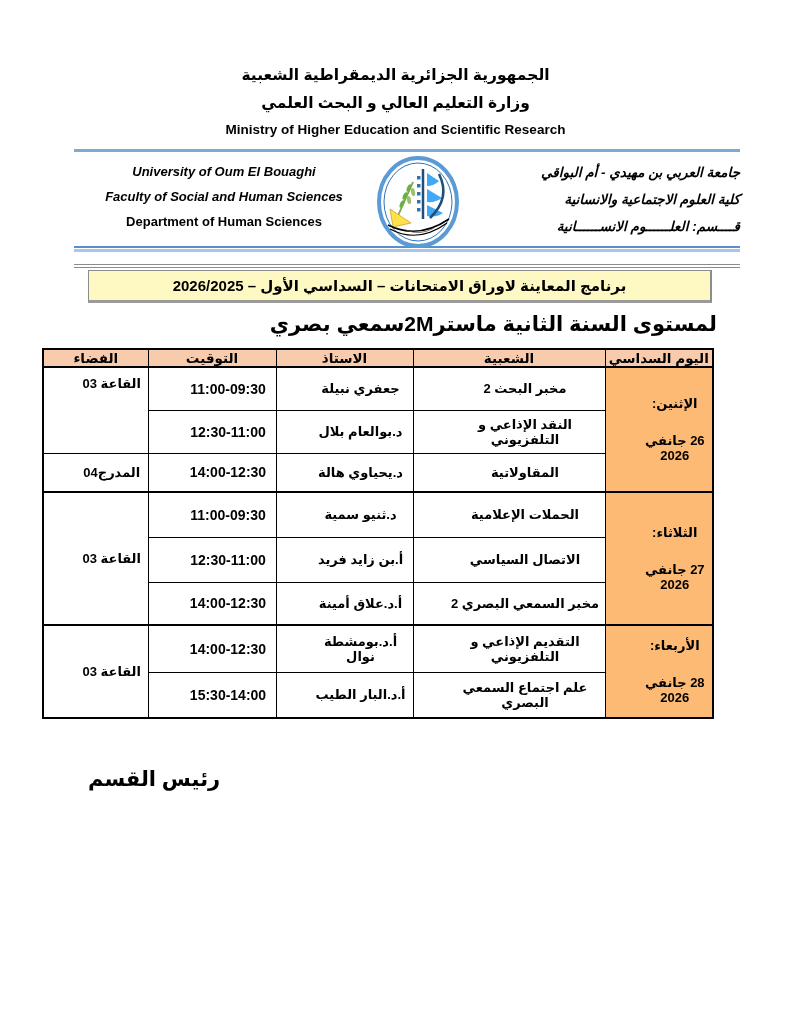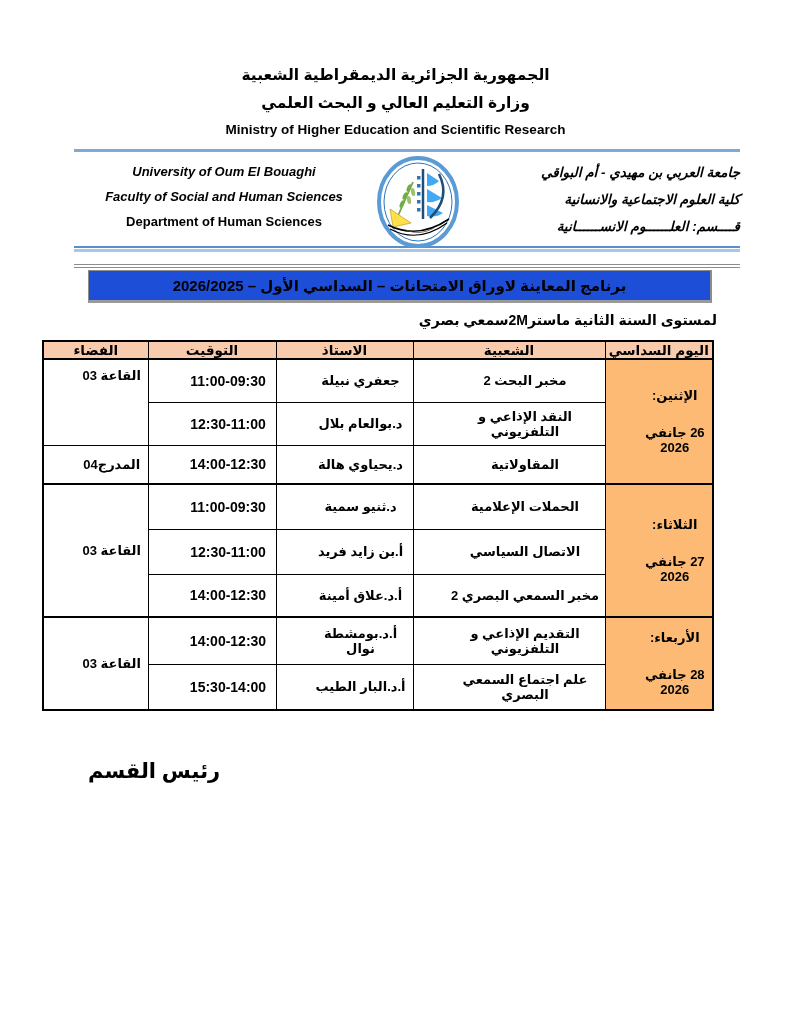--- a/index.html
+++ b/index.html
@@ -28,33 +28,33 @@
   .org-en { width:300px; text-align:center; font-weight:bold; font-size:13px; padding-top:8px; }
   .org-en .l { margin-bottom:10px; }
   .org-en .italic { font-style:italic; }
   .org-logo { width:84px; height:90px; flex:0 0 auto; margin:0 2px; }
   .org-ar { flex:1; direction:rtl; text-align:right; font-weight:bold; font-size:13.5px; padding-top:8px; }
   .org-ar .l { margin-bottom:11px;font-style:italic; }
   
   .title-bar {
     margin:2px 79px 0 88px;
     height:33px;
-    background:#1d4ed8;
+    background:#fef9c3;
     border:1px solid #8C8C8C;
     border-right:2px solid #8C8C8C;
     border-bottom:3px solid #9A9A9A;
     direction:rtl;
     text-align:center;
     font-weight:bold; font-size:15px;
     line-height:30px;
   }
   .subtitle {
     margin:9px 74px 0 0;
     direction:rtl; text-align:right;
-    font-weight:bold; font-size:14px;
+    font-weight:bold; font-size:21px;
   }
   
   table.sched {
     margin:12px 0 0 42px;
     border-collapse:collapse;
     table-layout:fixed;
     width:670px;
     direction:rtl;
     font-weight:bold;
   }

